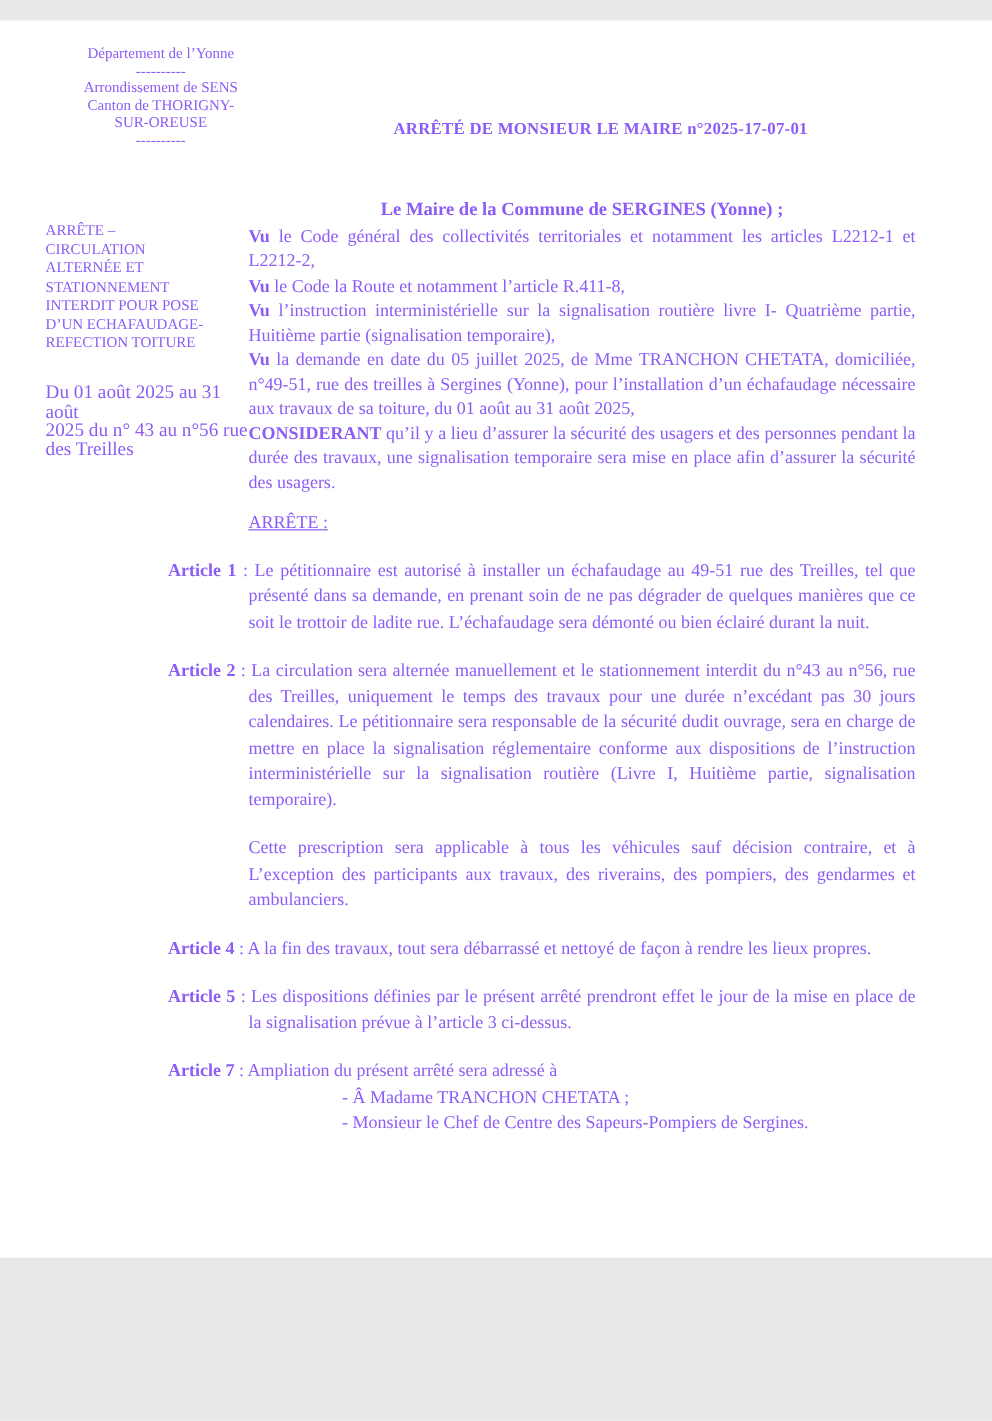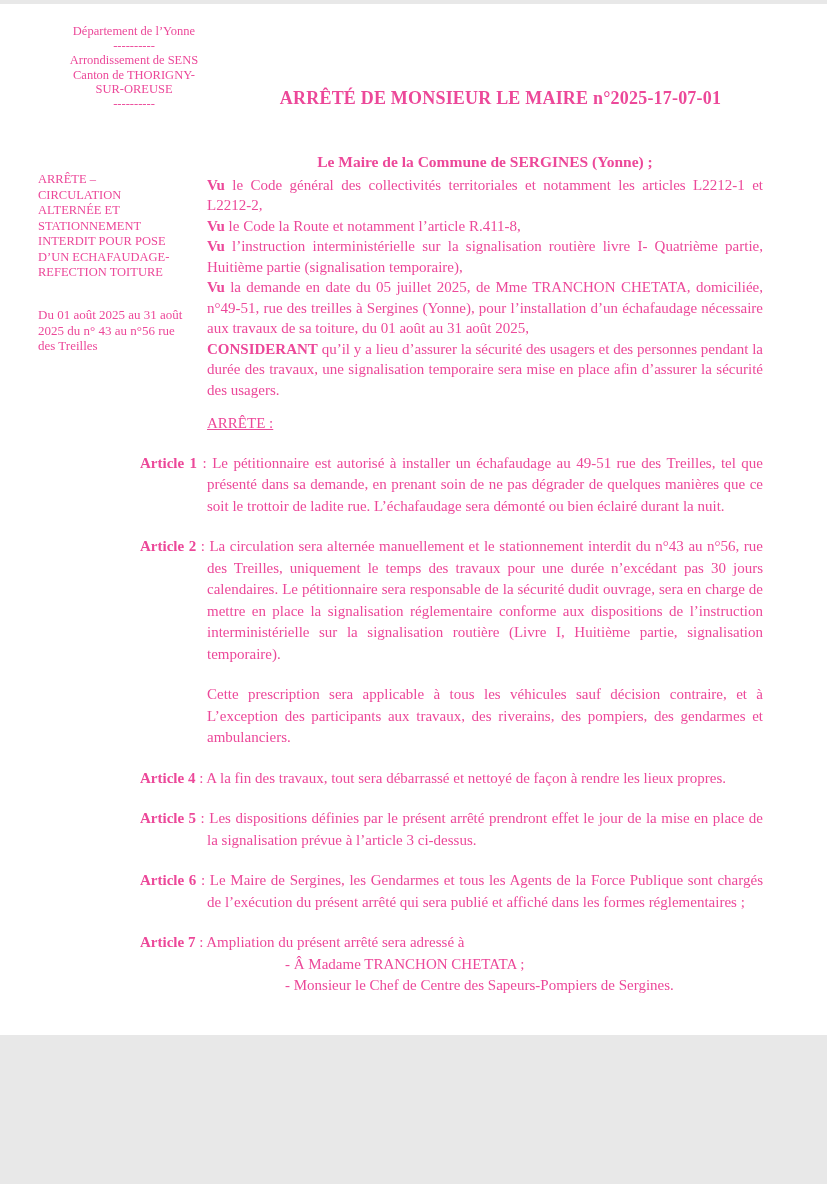--- a/index.html
+++ b/index.html
@@ -1,45 +1,45 @@
 <!DOCTYPE html>
 <html><head>
 <meta charset="utf-8">
 <style>
   html,body{margin:0;padding:0;background:#e8e8e8;}
   .page{
     position:relative;
     width:827px;height:1031px;
-    margin:4px auto;
+    margin:17px auto;
     background:#ffffff;
     overflow:hidden;
     font-family:"Liberation Serif","DejaVu Serif",serif;
-    color:#ec4899;
+    color:#8b5cf6;
   }
   
   .header-block{
     position:absolute;top:20px;left:40px;width:188px;
     text-align:center;font-size:12.5px;line-height:14.5px;
   }
   .header-block .h-line{white-space:pre-line;}
   .header-block .gap{margin-top:9px;}
   
   .decree-title{
     position:absolute;top:84px;left:228px;width:545px;
-    text-align:center;font-weight:bold;font-size:18px;letter-spacing:.2px;
+    text-align:center;font-weight:bold;font-size:14px;letter-spacing:.2px;
   }
   
   .margin-subject{
     position:absolute;top:168px;left:38px;width:168px;
     font-weight:normal;font-size:12.5px;line-height:15.5px;
     white-space:pre-line;
   }
   .margin-dates{
     position:absolute;top:303px;left:38px;width:175px;
-    font-size:13px;line-height:15.5px;white-space:pre-line;
+    font-size:16px;line-height:15.5px;white-space:pre-line;
   }
   
   .main{
     position:absolute;top:148px;left:207px;width:556px;
     font-size:15px;line-height:20.5px;text-align:justify;
   }
   .salutation{font-weight:bold;font-size:15.5px;margin:0 0 2px 0;text-align:center;}
   .para{margin:0;}
   .para .lead{font-weight:bold;}
   .arrete-heading{
@@ -109,23 +109,20 @@
 
 
     <div class="article">
       <p class="first"><b class="article-label">Article 4</b><span> : A la fin des travaux, tout sera débarrassé et nettoyé de façon à rendre les lieux propres.</span></p>
     </div>
 
     <div class="article">
       <p class="first"><b class="article-label">Article 5</b><span> : Les dispositions définies par le présent arrêté prendront effet le jour de la mise en place de la signalisation prévue à l’article 3 ci-dessus.</span></p>
     </div>
 
-    <div class="article">
-      <p class="first"><b class="article-label">Article 6</b><span> : Le Maire de Sergines, les Gendarmes et tous les Agents de la Force Publique sont chargés de l’exécution du présent arrêté qui sera publié et affiché dans les formes réglementaires ;</span></p>
-    </div>
 
     <div class="article">
       <p class="first"><b class="article-label">Article 7</b><span> : Ampliation du présent arrêté sera adressé à</span></p>
       <p class="item">- Â Madame TRANCHON CHETATA ;</p>
       <p class="item">- Monsieur le Chef de Centre des Sapeurs-Pompiers de Sergines.</p>
     </div>
 
   </div>
 
   <div class="closing">Fait en Mairie, le 17 juillet 2025, Le Maire, André PITOU</div>

